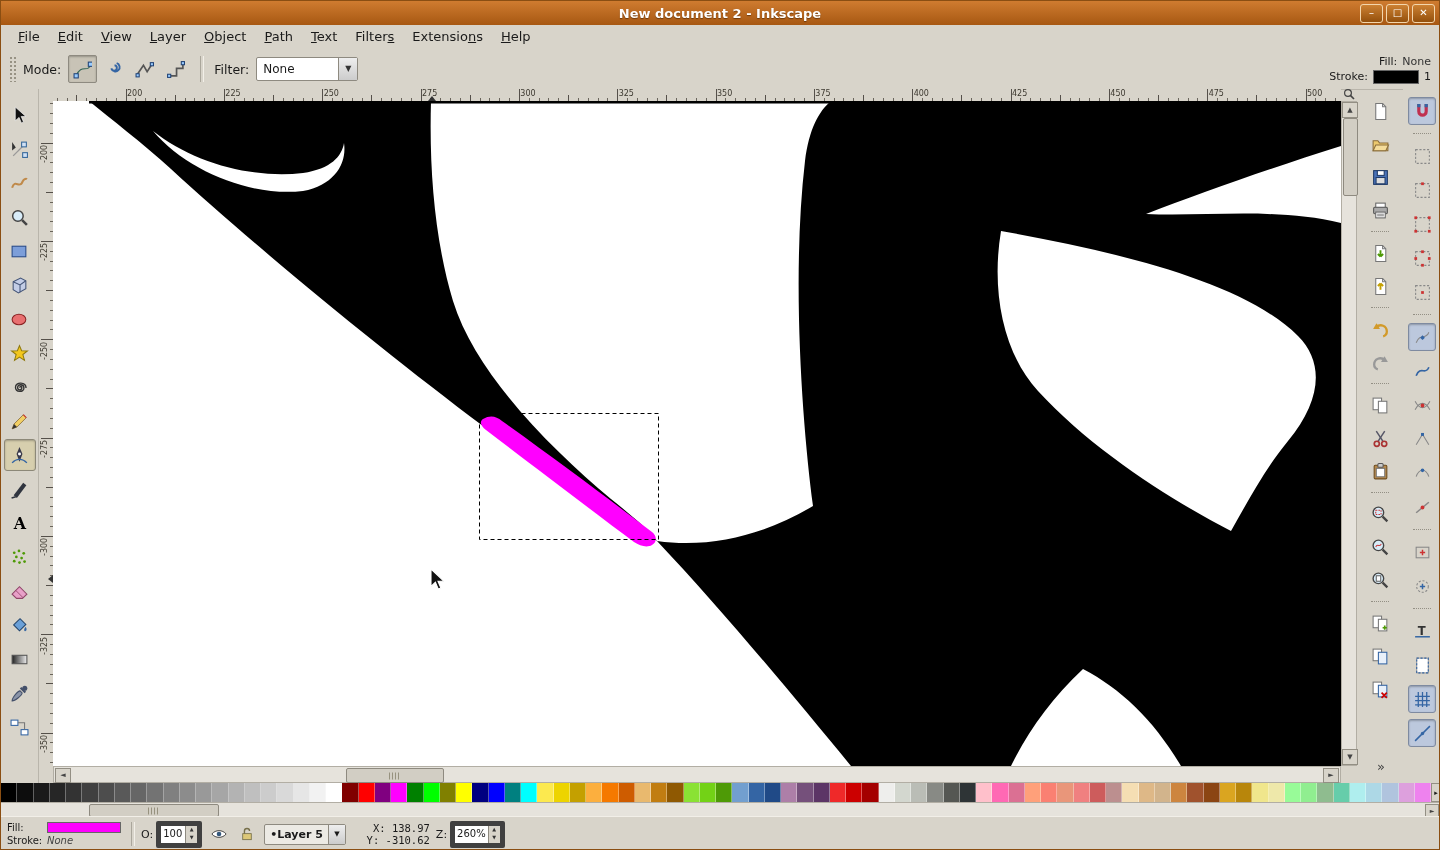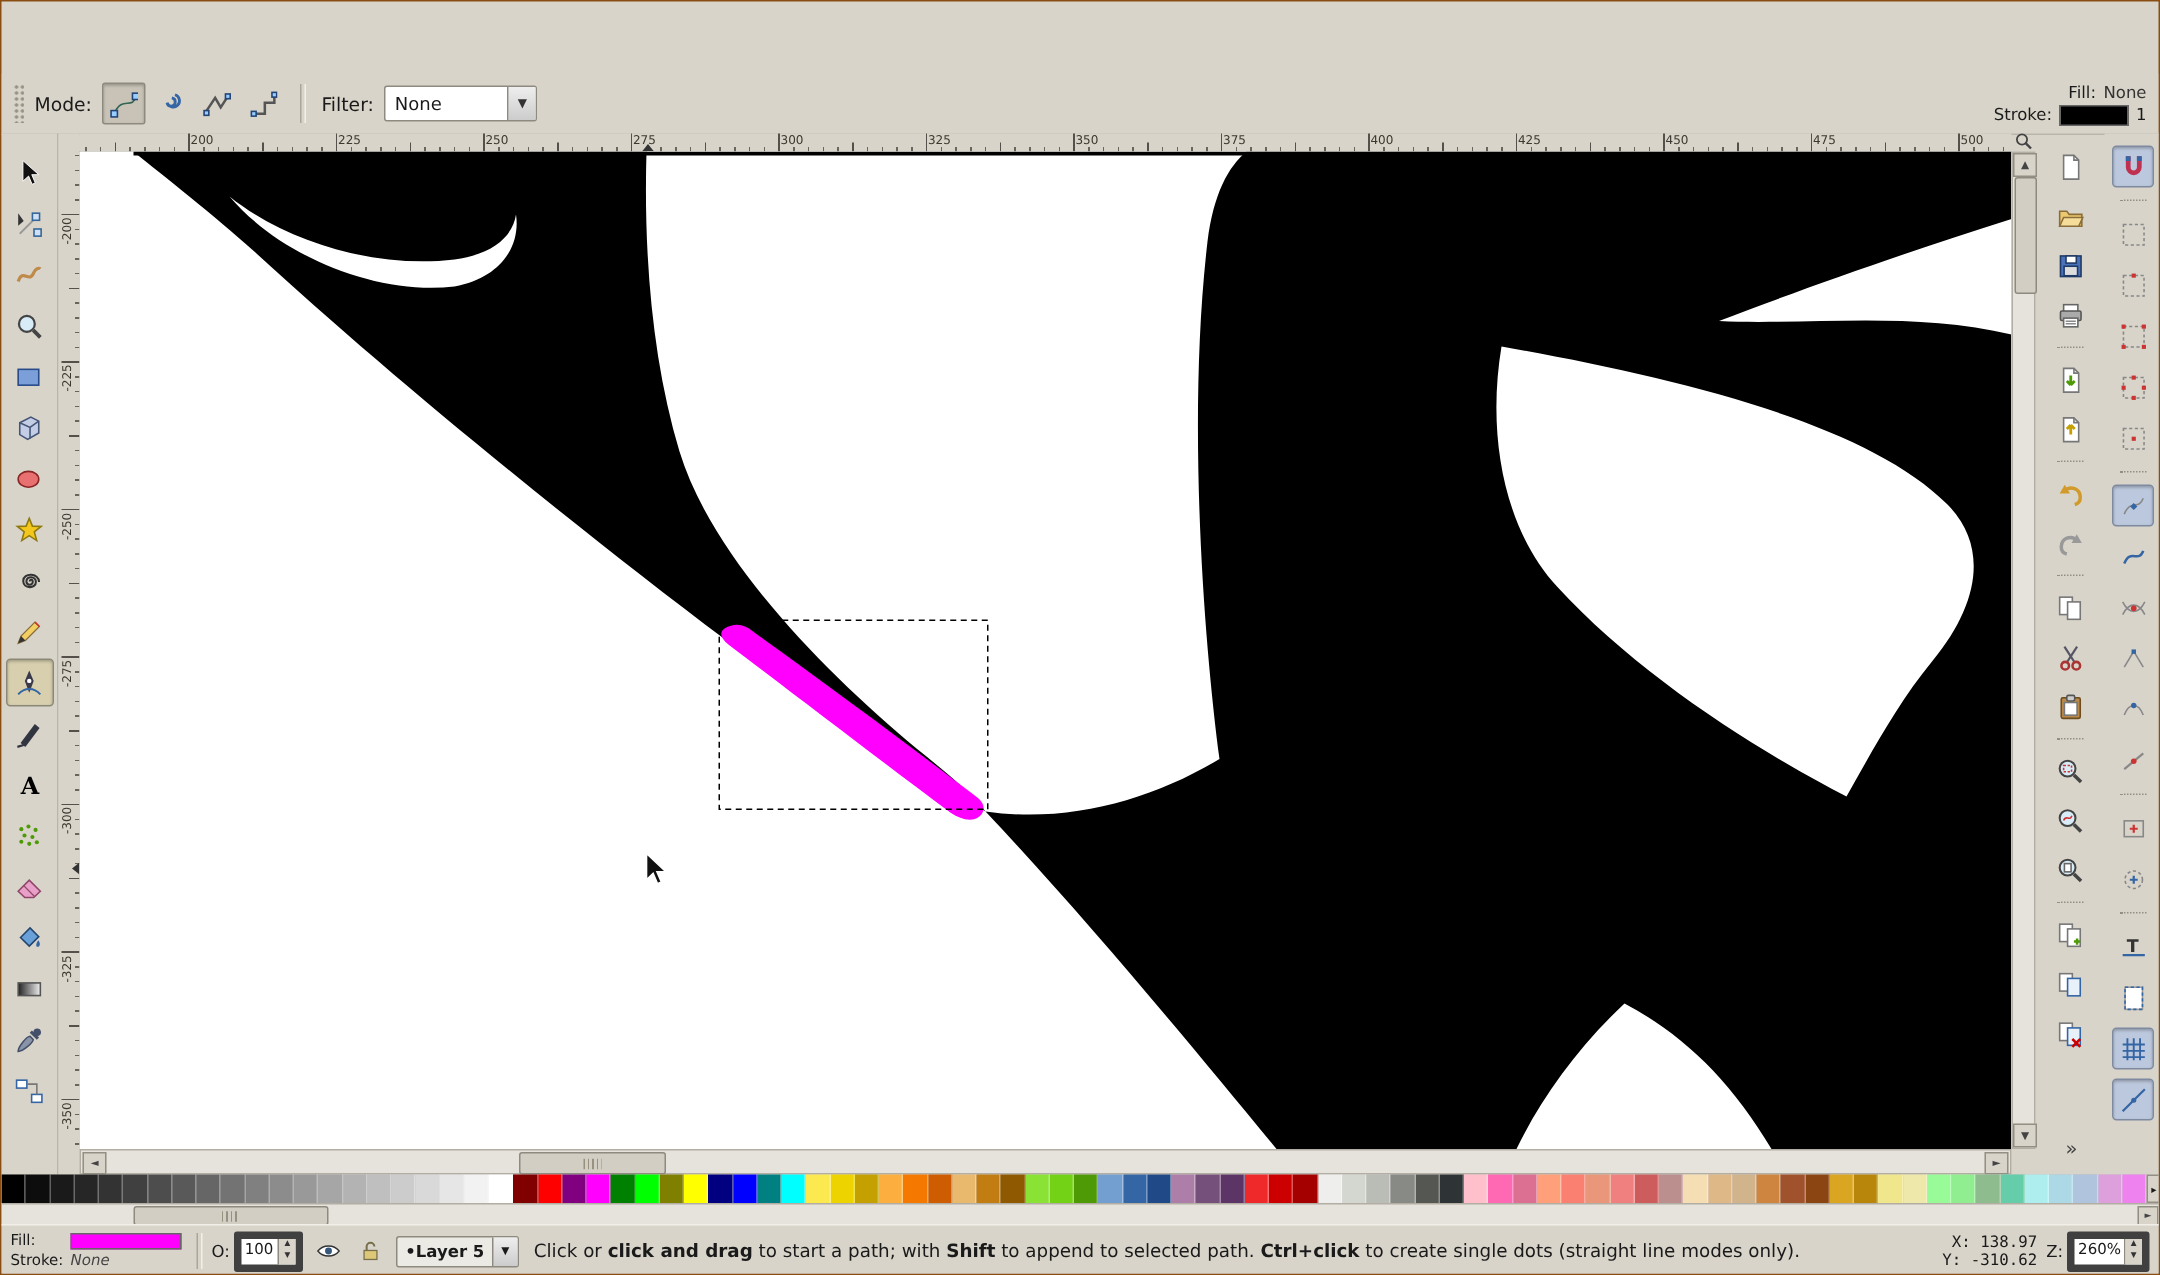--- a/index.html
+++ b/index.html
@@ -125,21 +125,41 @@
   .sb-msg{flex:1;font-size:12.2px;white-space:nowrap;overflow:hidden;padding-left:4px;}
   .sb-coords{font-family:"DejaVu Sans Mono","Liberation Mono",monospace;font-size:10.5px;line-height:12px;
     text-align:right;min-width:78px;}
   .sb-zoom{display:flex;align-items:center;gap:3px;font-size:11px;padding-right:2px;}
 </style>
 </head>
 <body>
 
 <div id="app">
 
-
+  <div id="titlebar">
+    <div class="title">New document 2 - Inkscape</div>
+    <div class="winbtns">
+        <div class="winbtn">–</div>
+        <div class="winbtn">□</div>
+        <div class="winbtn">✕</div>
+      </div>
+  </div>
+
+  <div id="menubar">
+      <div class="menu-item"><u>F</u>ile</div>
+      <div class="menu-item"><u>E</u>dit</div>
+      <div class="menu-item"><u>V</u>iew</div>
+      <div class="menu-item"><u>L</u>ayer</div>
+      <div class="menu-item"><u>O</u>bject</div>
+      <div class="menu-item"><u>P</u>ath</div>
+      <div class="menu-item"><u>T</u>ext</div>
+      <div class="menu-item">Filter<u>s</u></div>
+      <div class="menu-item">Extensio<u>n</u>s</div>
+      <div class="menu-item"><u>H</u>elp</div>
+    </div>
 
   <div id="toolopts">
     <div class="grip"></div>
     <span class="opt-label">Mode:</span>
     <div id="mode-buttons">
         <div class="mode-btn active">
           <svg width="19" height="19" viewBox="0 0 18 18">
             <path d="M3 15 C8 3 14 13 17 4" stroke="#365" fill="none"></path>
             <rect x="1" y="13" width="4" height="4" fill="#9cf" stroke="#247"></rect>
             <rect x="14.5" y="2" width="4" height="4" fill="#9cf" stroke="#247"></rect>
@@ -735,21 +755,20 @@
     <div class="icon-btn">
       <svg width="12" height="15" viewBox="0 0 14 16">
           <rect x="2" y="7" width="10" height="7" fill="#ddc878" stroke="#77704a"></rect>
           <path d="M4 7 V4 a3 3 0 0 1 6 0" fill="none" stroke="#77704a" stroke-width="1.6"></path>
         </svg>
     </div>
     <div class="layer-combo">
       <span class="lc-text"><span>•</span><span>Layer 5</span></span>
       <span class="lc-btn">▼</span>
     </div>
-    <div class="sb-msg" id="status-message"><span>Click</span><span> or </span><b>click and drag</b><span> to start a path; with </span><b>Shift</b><span> to append to selected path. </span><b>Ctrl+click</b><span> to create single dots (straight line modes only).</span></div>
     <div class="sb-coords">
       <div><span>X:</span> <span>138.97</span></div>
       <div><span>Y:</span> <span>-310.62</span></div>
     </div>
     <div class="sb-zoom">
       <span>Z:</span>
       <div class="spinbox">
         <span class="spin-val">260%</span>
         <div class="spin-btns">
             <span>▲</span>

